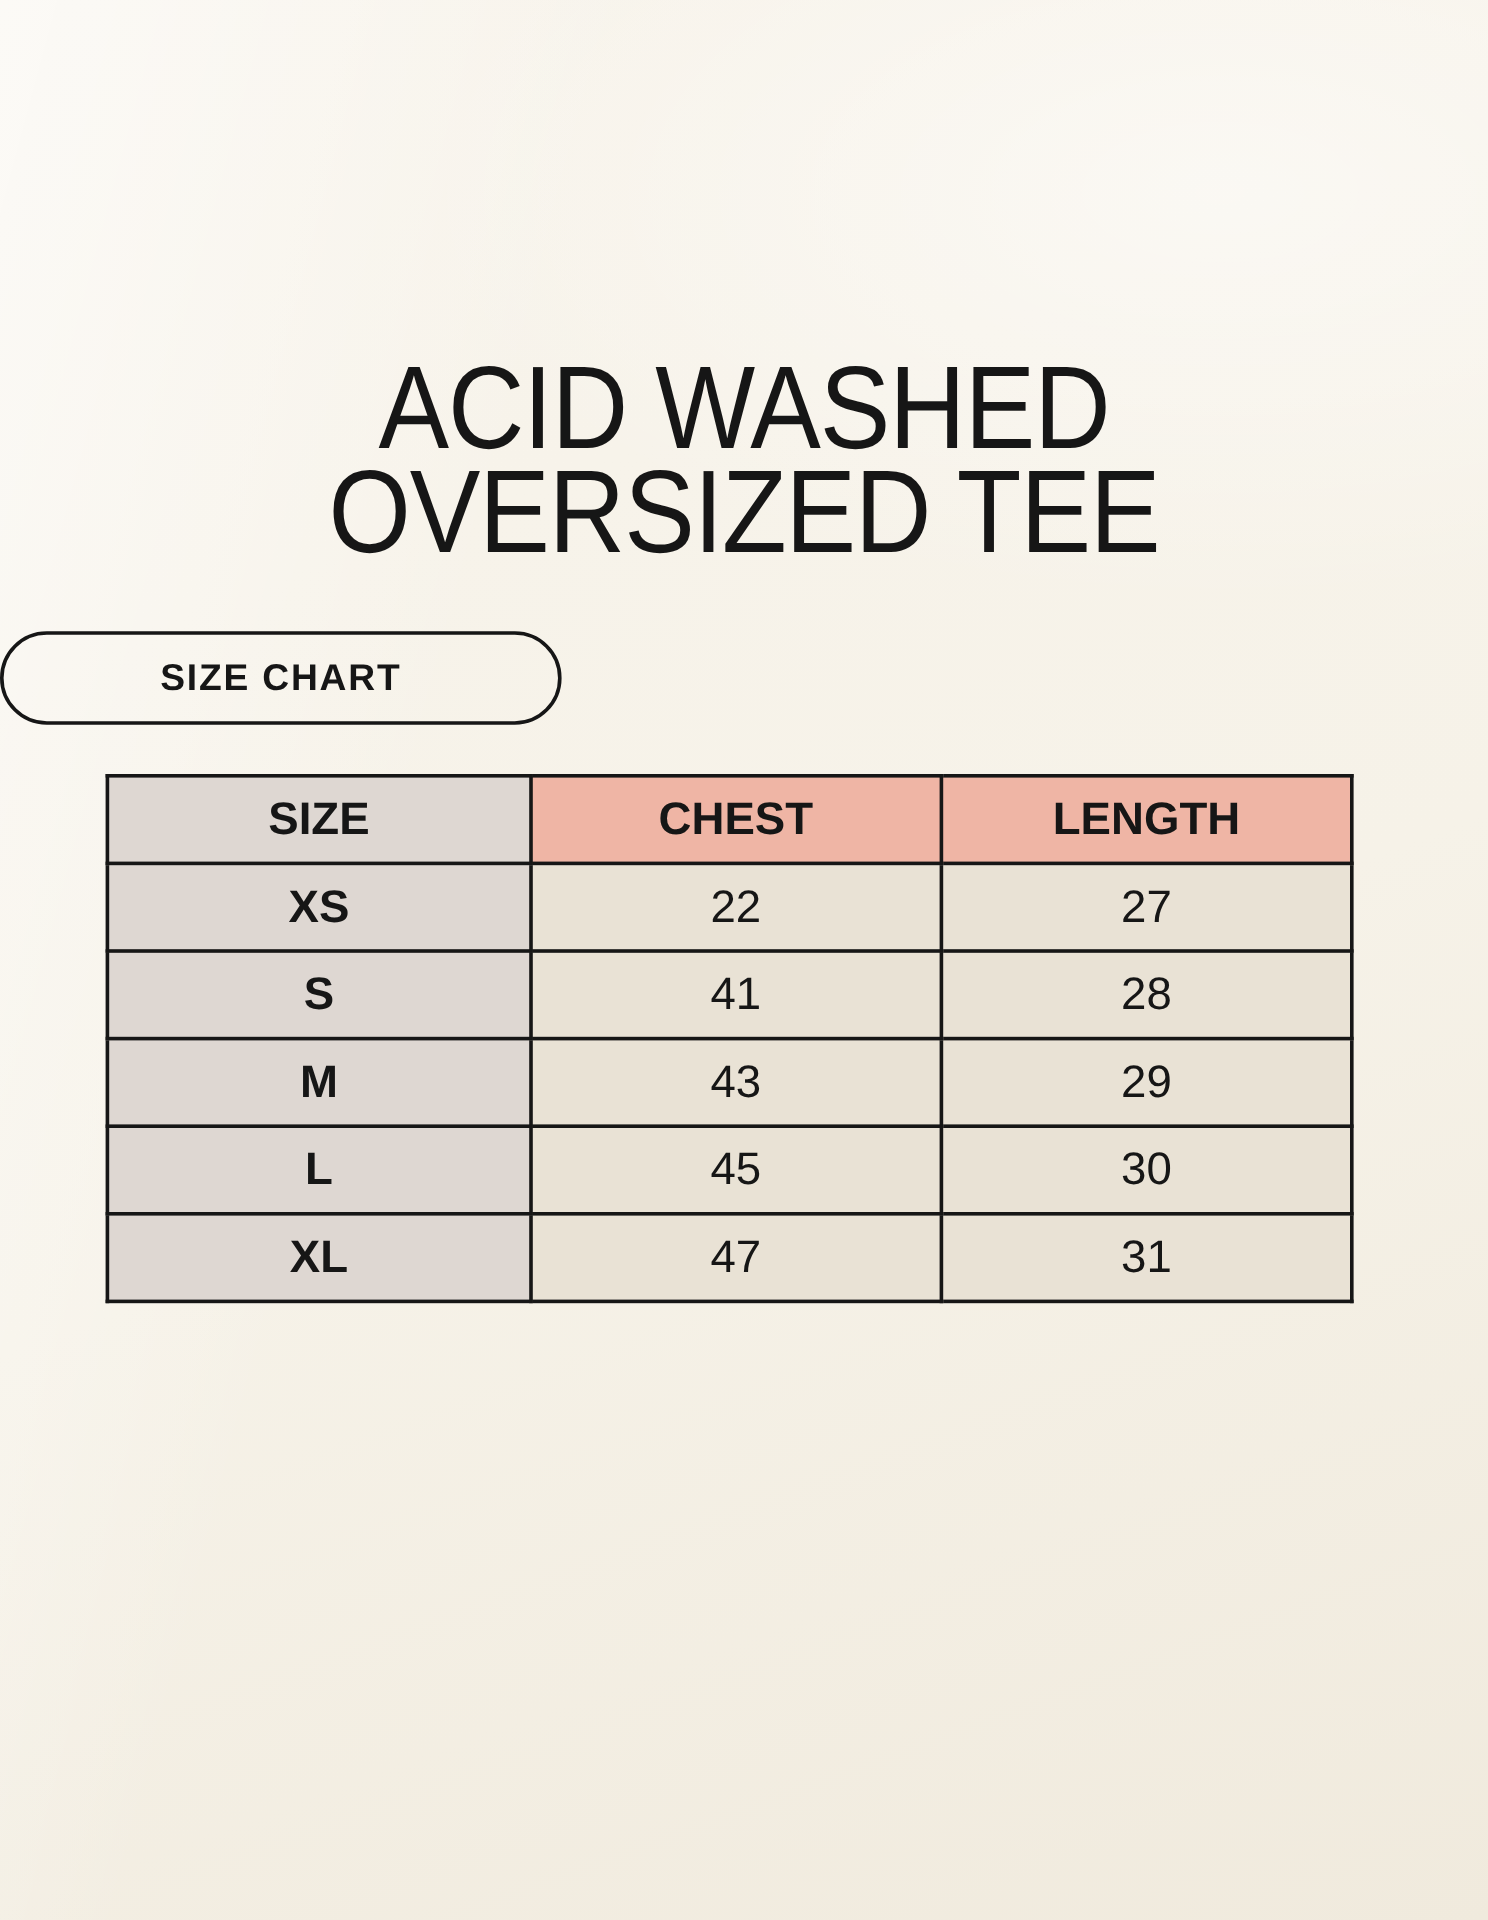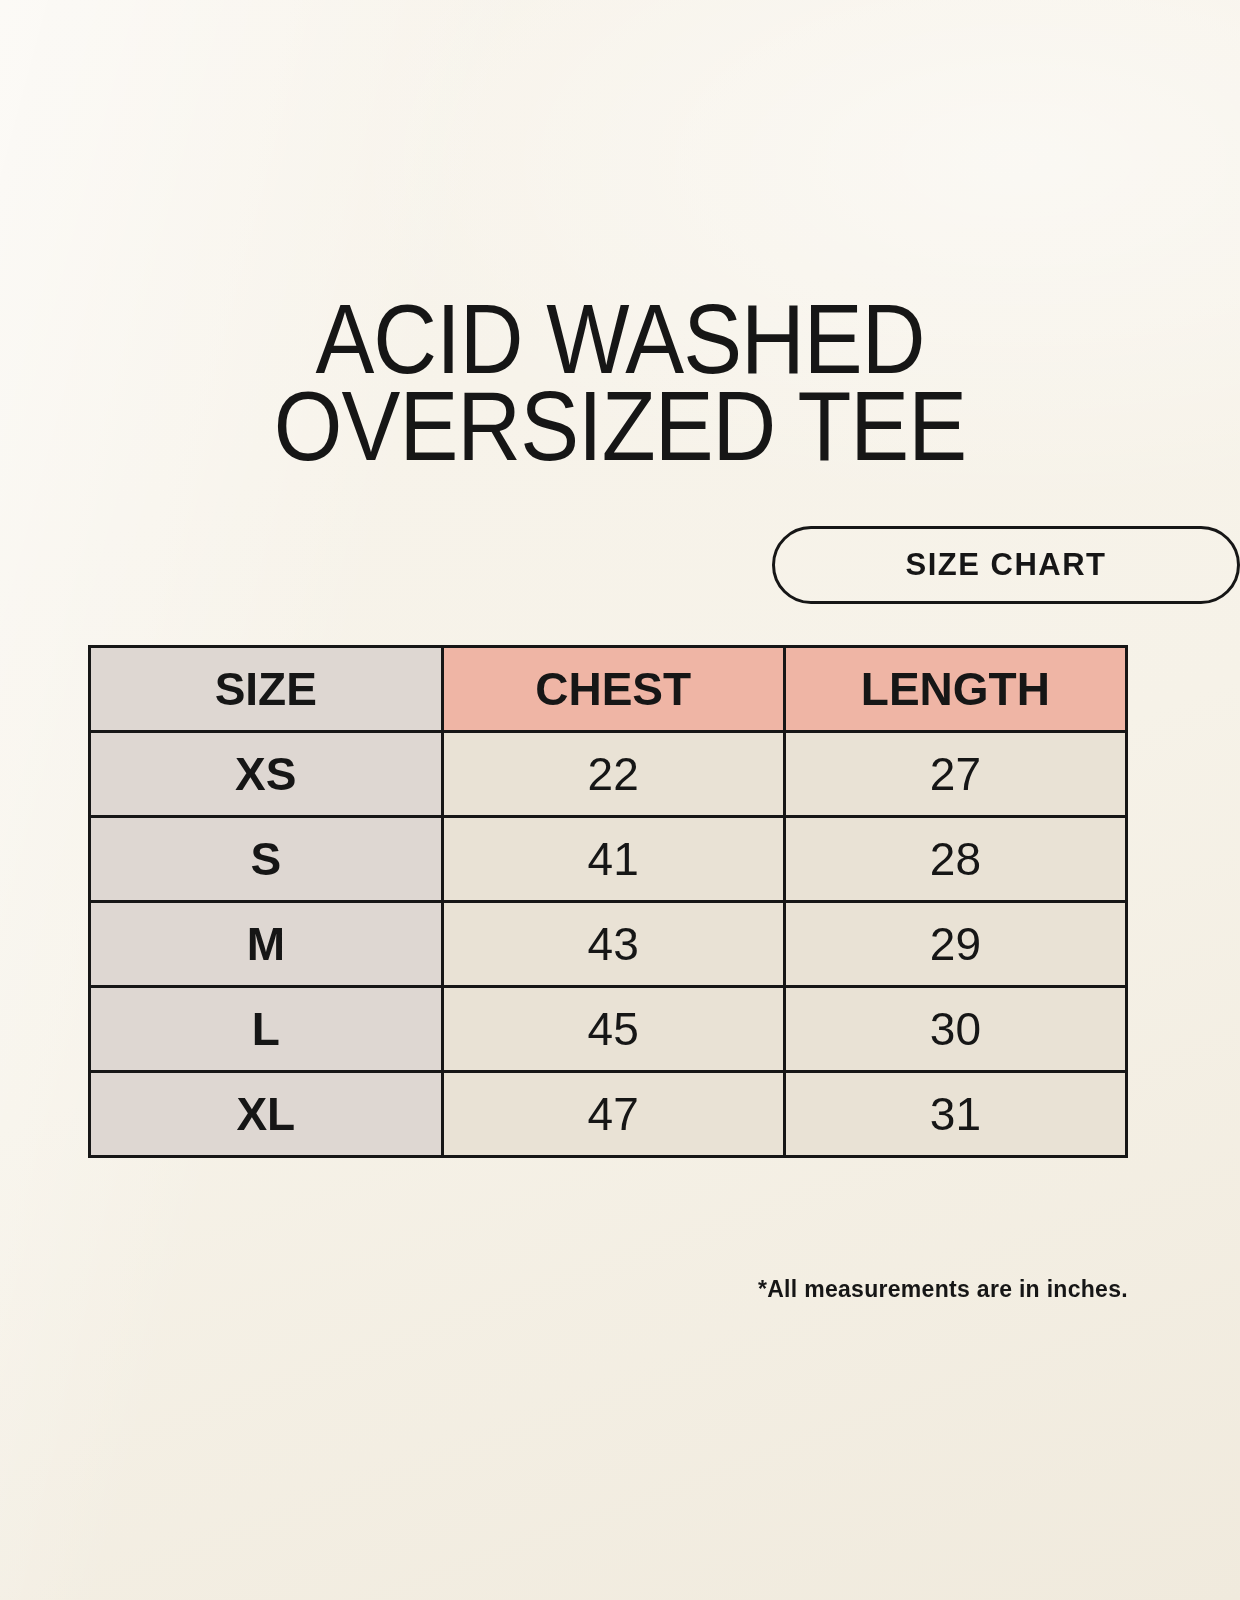--- a/index.html
+++ b/index.html
@@ -28,45 +28,45 @@
     font-size:98px;
     line-height:87px;
     letter-spacing:-1px;
   }
   .title .line{
     display:block;
     transform:scaleX(0.9);
     transform-origin:50% 50%;
     white-space:nowrap;
   }
-  .pill-wrap{display:flex;justify-content:flex-end;margin-top:56px;}
+  .pill-wrap{display:flex;justify-content:flex-start;margin-top:56px;}
   .pill{
     width:468px;height:78px;
     border:3px solid var(--border);
     border-radius:46px;
     background:transparent;
     display:flex;align-items:center;justify-content:center;
     font-family:"Liberation Sans","DejaVu Sans",sans-serif;
     font-size:31px;font-weight:bold;letter-spacing:1.5px;
     color:var(--text);
     cursor:pointer;
   }
   .size-table{
     position:absolute;
     left:88px;top:645px;
     width:1040px;
     border-collapse:collapse;
     table-layout:fixed;
   }
   .size-table th,.size-table td{
     border:3px solid var(--border);
-    height:85px;
+    height:73px;
     text-align:center;
     vertical-align:middle;
-    font-size:46px;
+    font-size:38px;
   }
   .size-table col.c-size{width:34%;}
   .size-table col.c-val{width:33%;}
   .size-table th{font-weight:bold;}
   .th-size{background:var(--size-col);}
   .th-accent{background:var(--accent);}
   .cell-size{background:var(--size-col);font-weight:bold;}
   .cell-val{background:var(--cell);font-weight:normal;}
   .footnote{
     position:absolute;
@@ -129,15 +129,14 @@
         <td class="cell-val">30</td>
       </tr>
       <tr>
         <td class="cell-size">XL</td>
         <td class="cell-val">47</td>
         <td class="cell-val">31</td>
       </tr>
     </tbody>
   </table>
 
-  <div class="footnote">*All measurements are in inches.</div>
 
 </div>
 
 </body></html>

